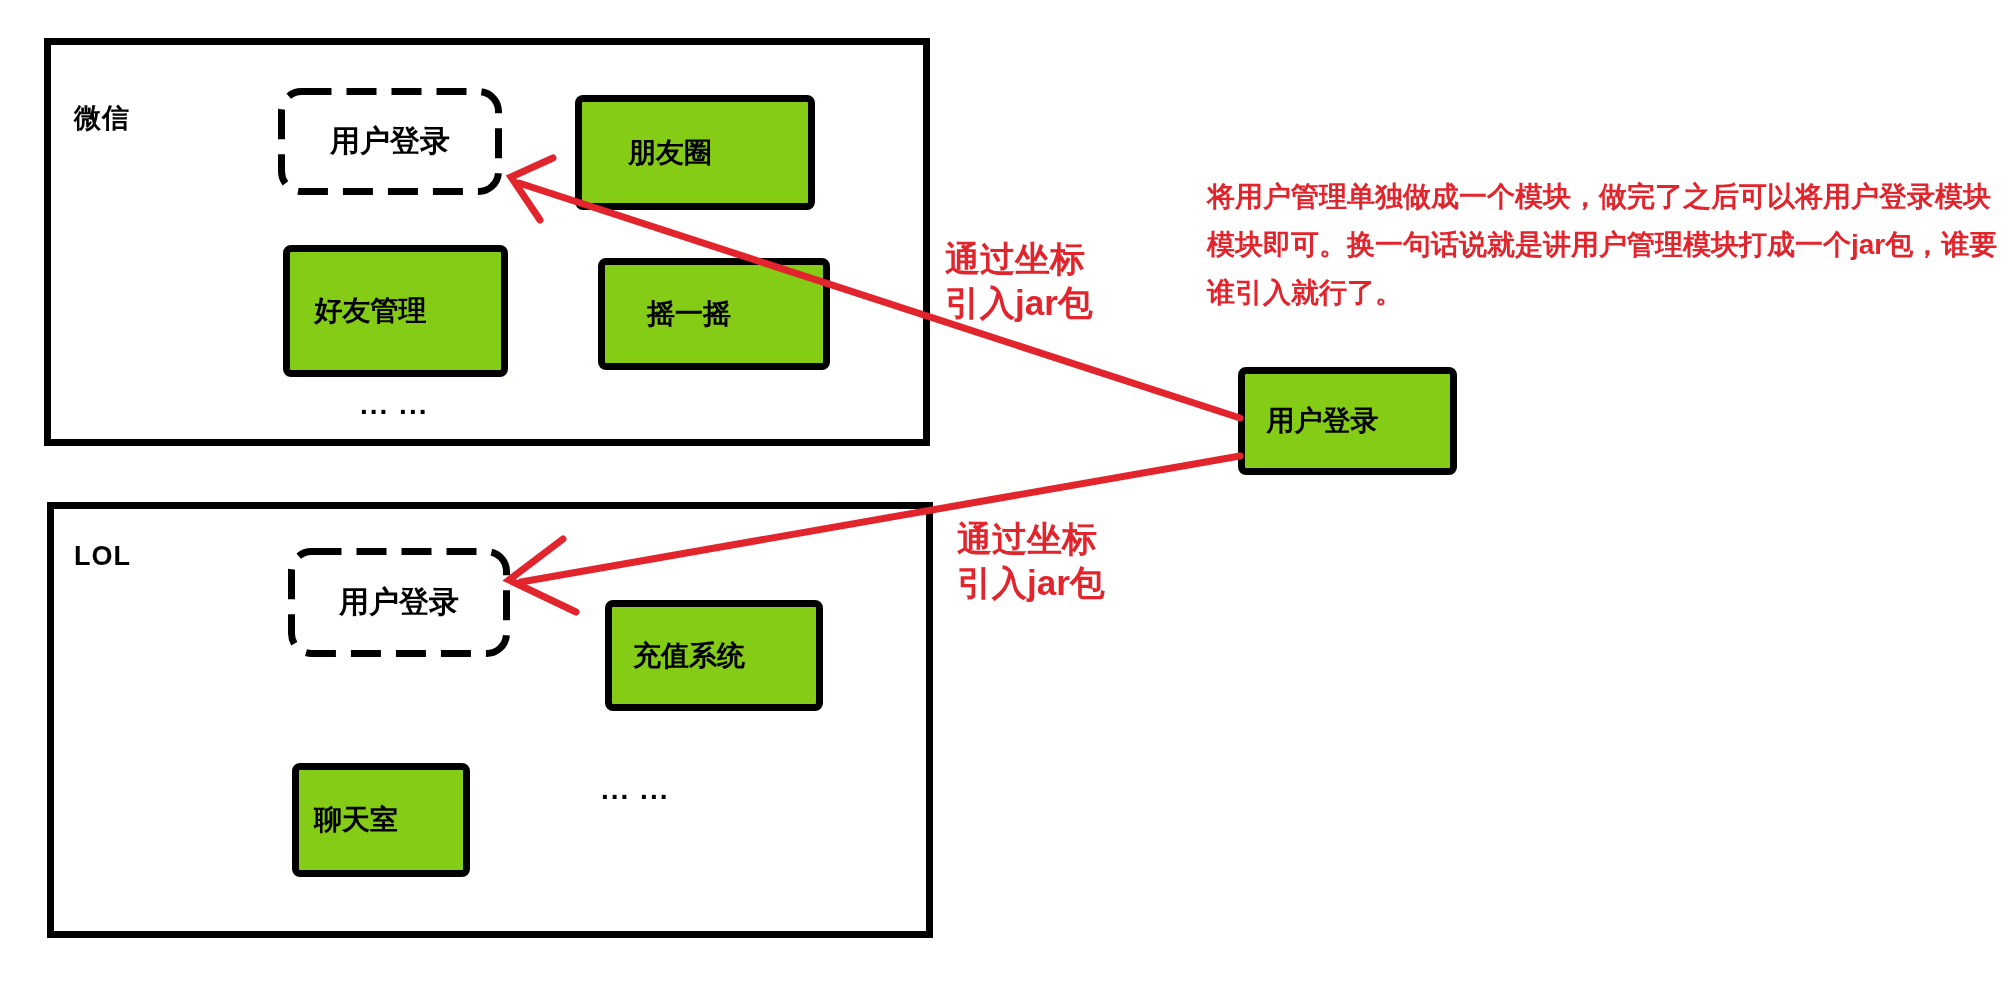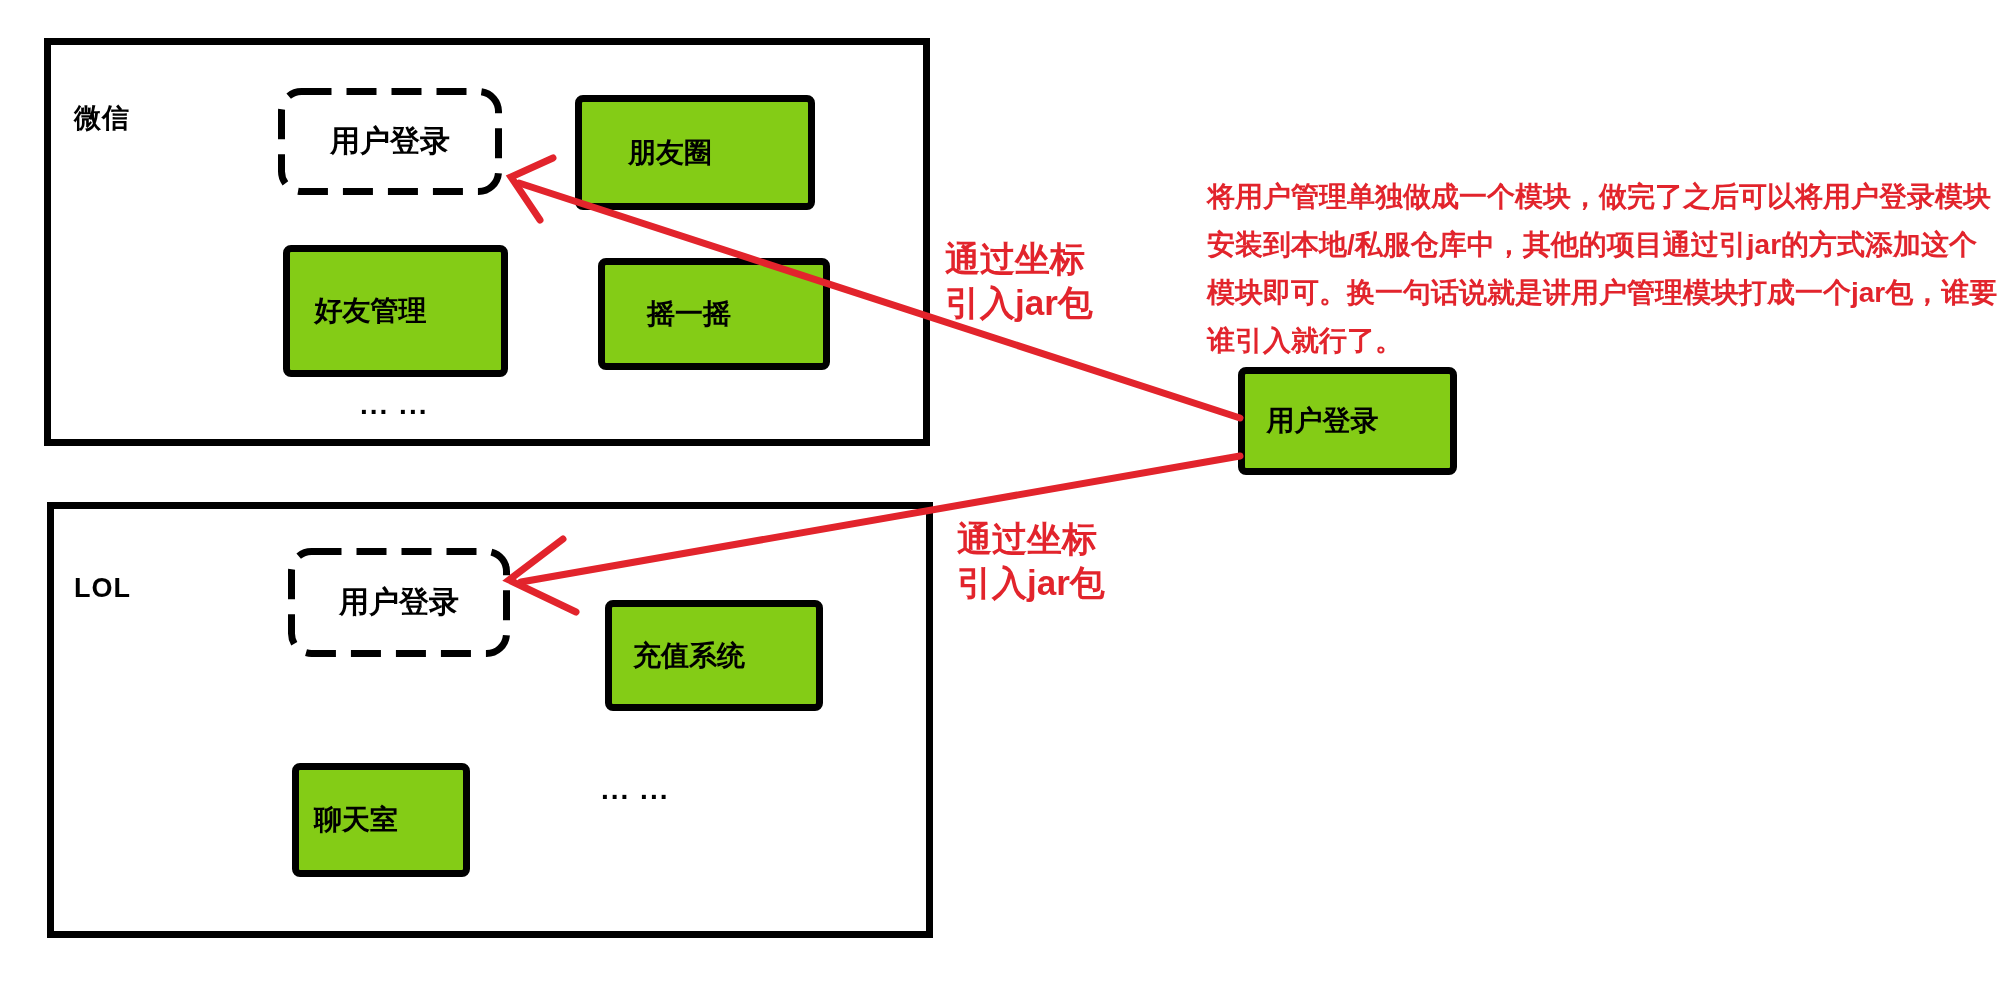--- a/index.html
+++ b/index.html
@@ -91,42 +91,41 @@
   <div class="panel-title" style="left:74px;top:100px;">微信</div>
 
   <div class="ghost-label" style="left:278px;top:88px;width:224px;height:107px;">用户登录</div>
 
   <div class="box" style="left:575px;top:95px;width:240px;height:115px;">朋友圈</div>
   <div class="box" style="left:283px;top:245px;width:225px;height:132px;">好友管理</div>
   <div class="box" style="left:598px;top:258px;width:232px;height:112px;">摇一摇</div>
   <div class="ellipsis" style="left:360px;top:388px;">... ...</div>
 
   <div class="panel" style="left:47px;top:502px;width:886px;height:436px;"></div>
-  <div class="panel-title" style="left:74px;top:541px;margin-top:32px;">LOL</div>
+  <div class="panel-title" style="left:74px;top:541px;">LOL</div>
 
   <div class="ghost-label" style="left:288px;top:548px;width:222px;height:109px;">用户登录</div>
 
   <div class="box" style="left:605px;top:600px;width:218px;height:111px;">充值系统</div>
   <div class="box" style="left:292px;top:763px;width:178px;height:114px;">聊天室</div>
   <div class="ellipsis" style="left:601px;top:773px;">... ...</div>
 
   <div class="box" style="left:1238px;top:367px;width:219px;height:108px;">用户登录</div>
 
   <div class="red-label" style="left:945px;top:237px;">
     <div>通过坐标</div>
     <div>引入jar包</div>
   </div>
   <div class="red-label" style="left:957px;top:517px;">
     <div>通过坐标</div>
     <div>引入jar包</div>
   </div>
 
   <div class="note">
     <div>将用户管理单独做成一个模块，做完了之后可以将用户登录模块</div>
-    <div>安装到本地/私服仓库中，其他的项目通过引jar的方式添加这个</div>
     <div>模块即可。换一句话说就是讲用户管理模块打成一个jar包，谁要</div>
     <div>谁引入就行了。</div>
   </div>
 
   <svg id="overlay" width="2015" height="994" viewBox="0 0 2015 994">
     <rect class="dashed-outline" x="281.5" y="91.5" width="217" height="100" rx="20"></rect>
     <rect class="dashed-outline" x="291.5" y="551.5" width="215" height="102" rx="20"></rect>
 
     <line class="arrow-line" x1="1240" y1="418" x2="519" y2="183"></line>
     <polyline class="arrow-line" points="553,158 511,177 540,220"></polyline>

